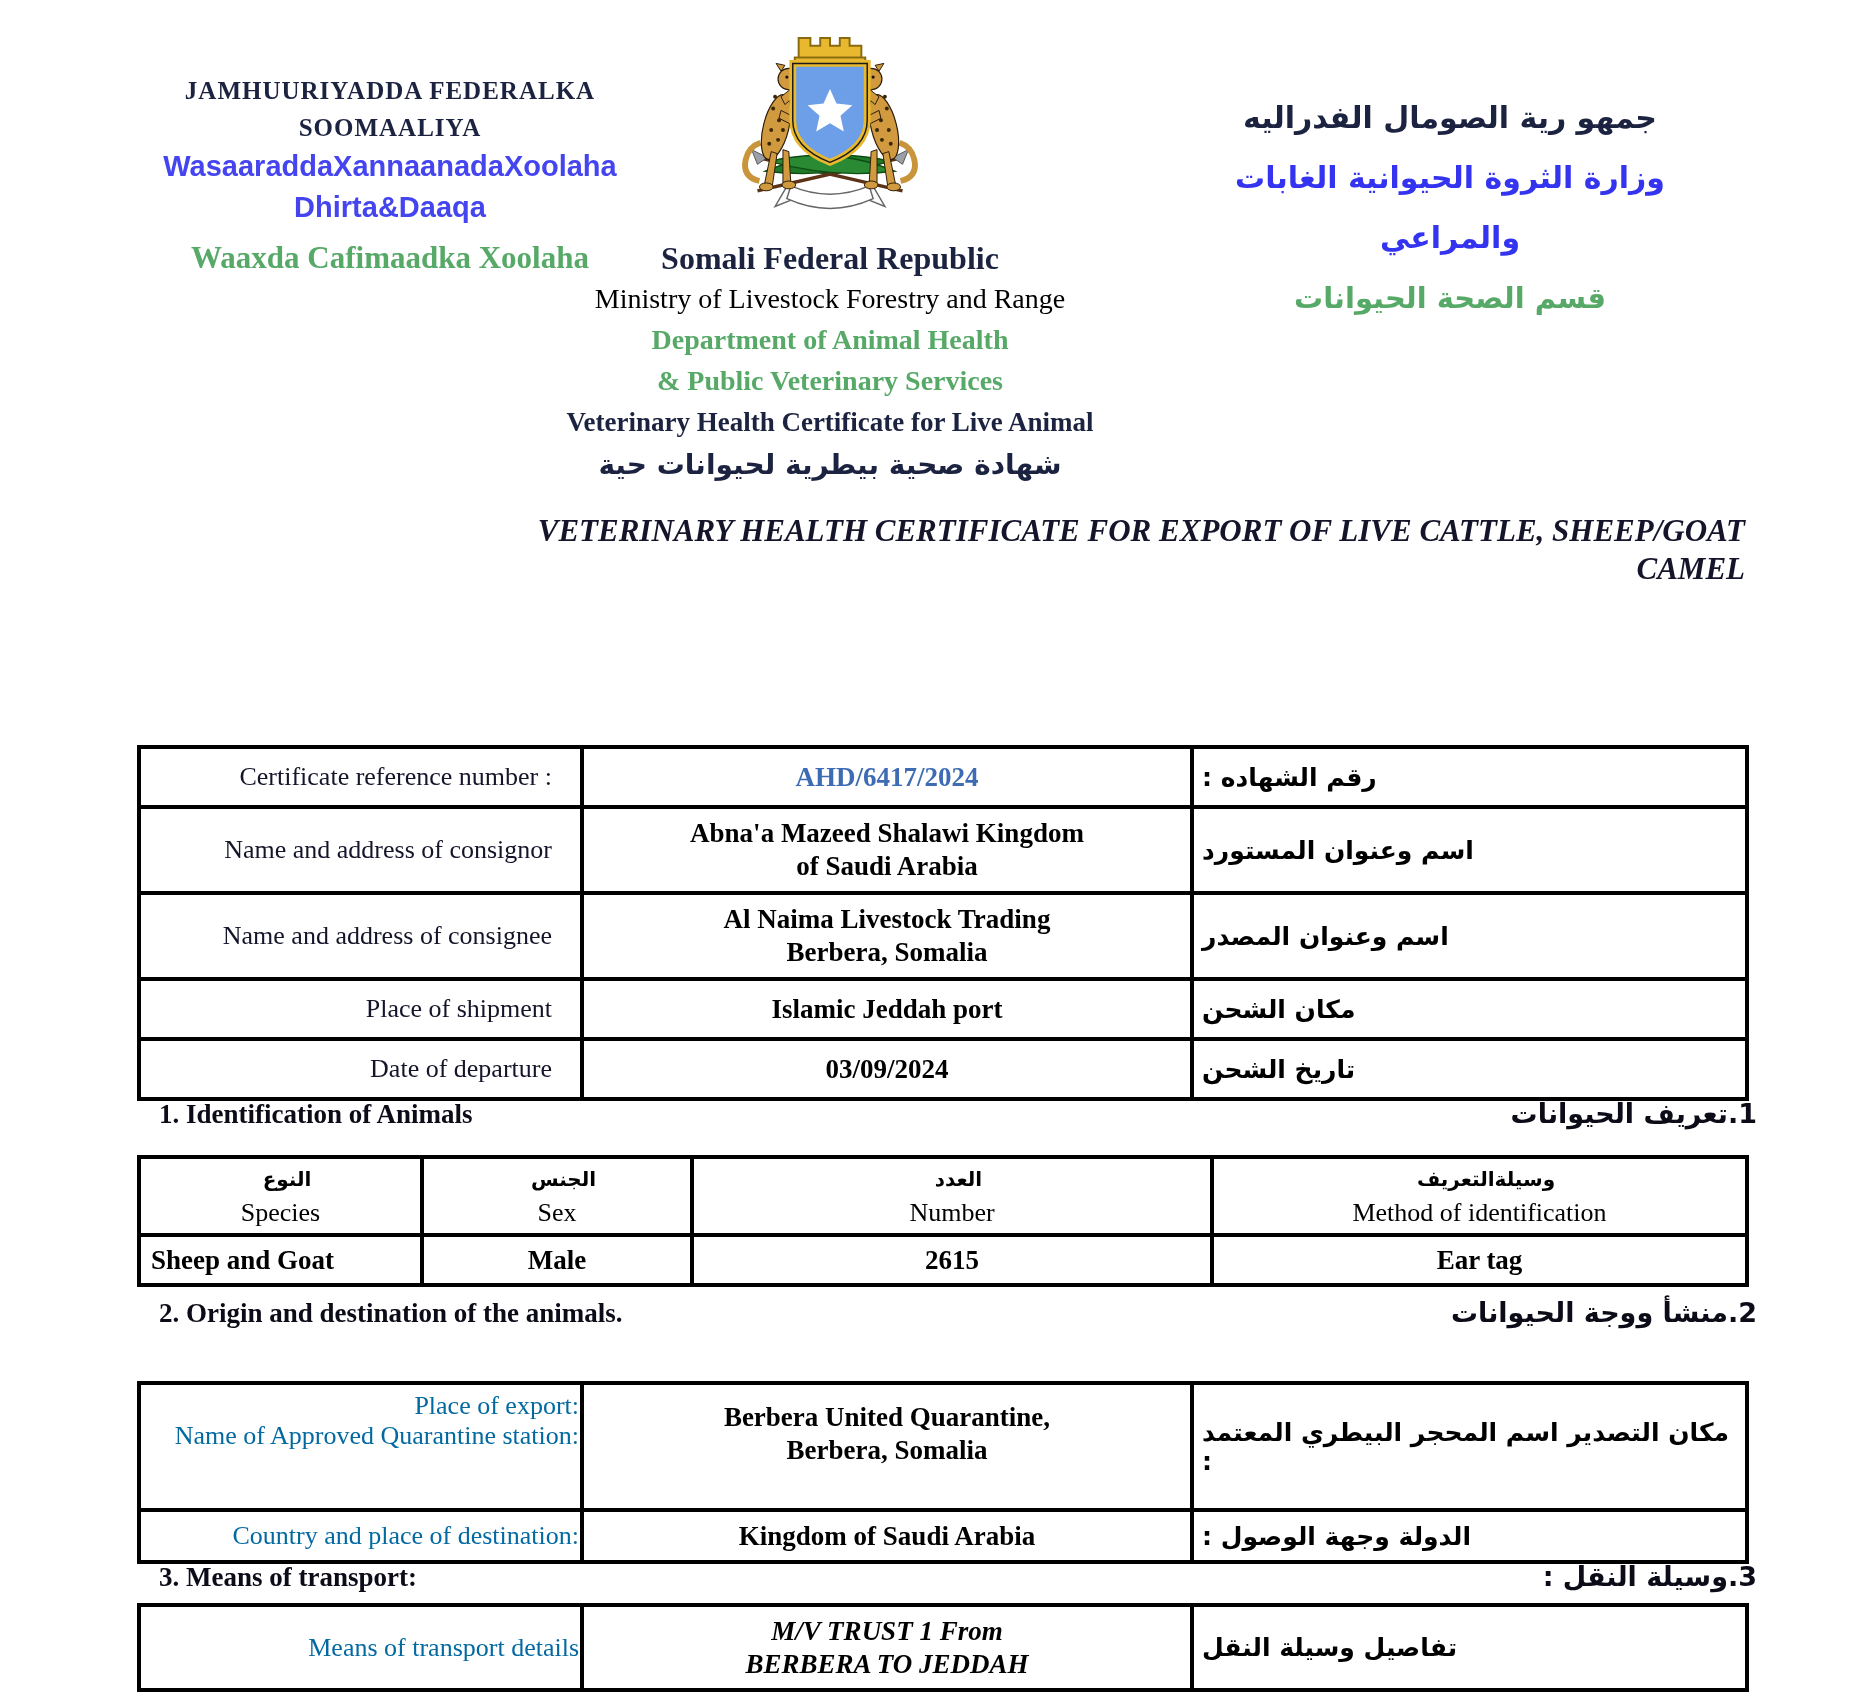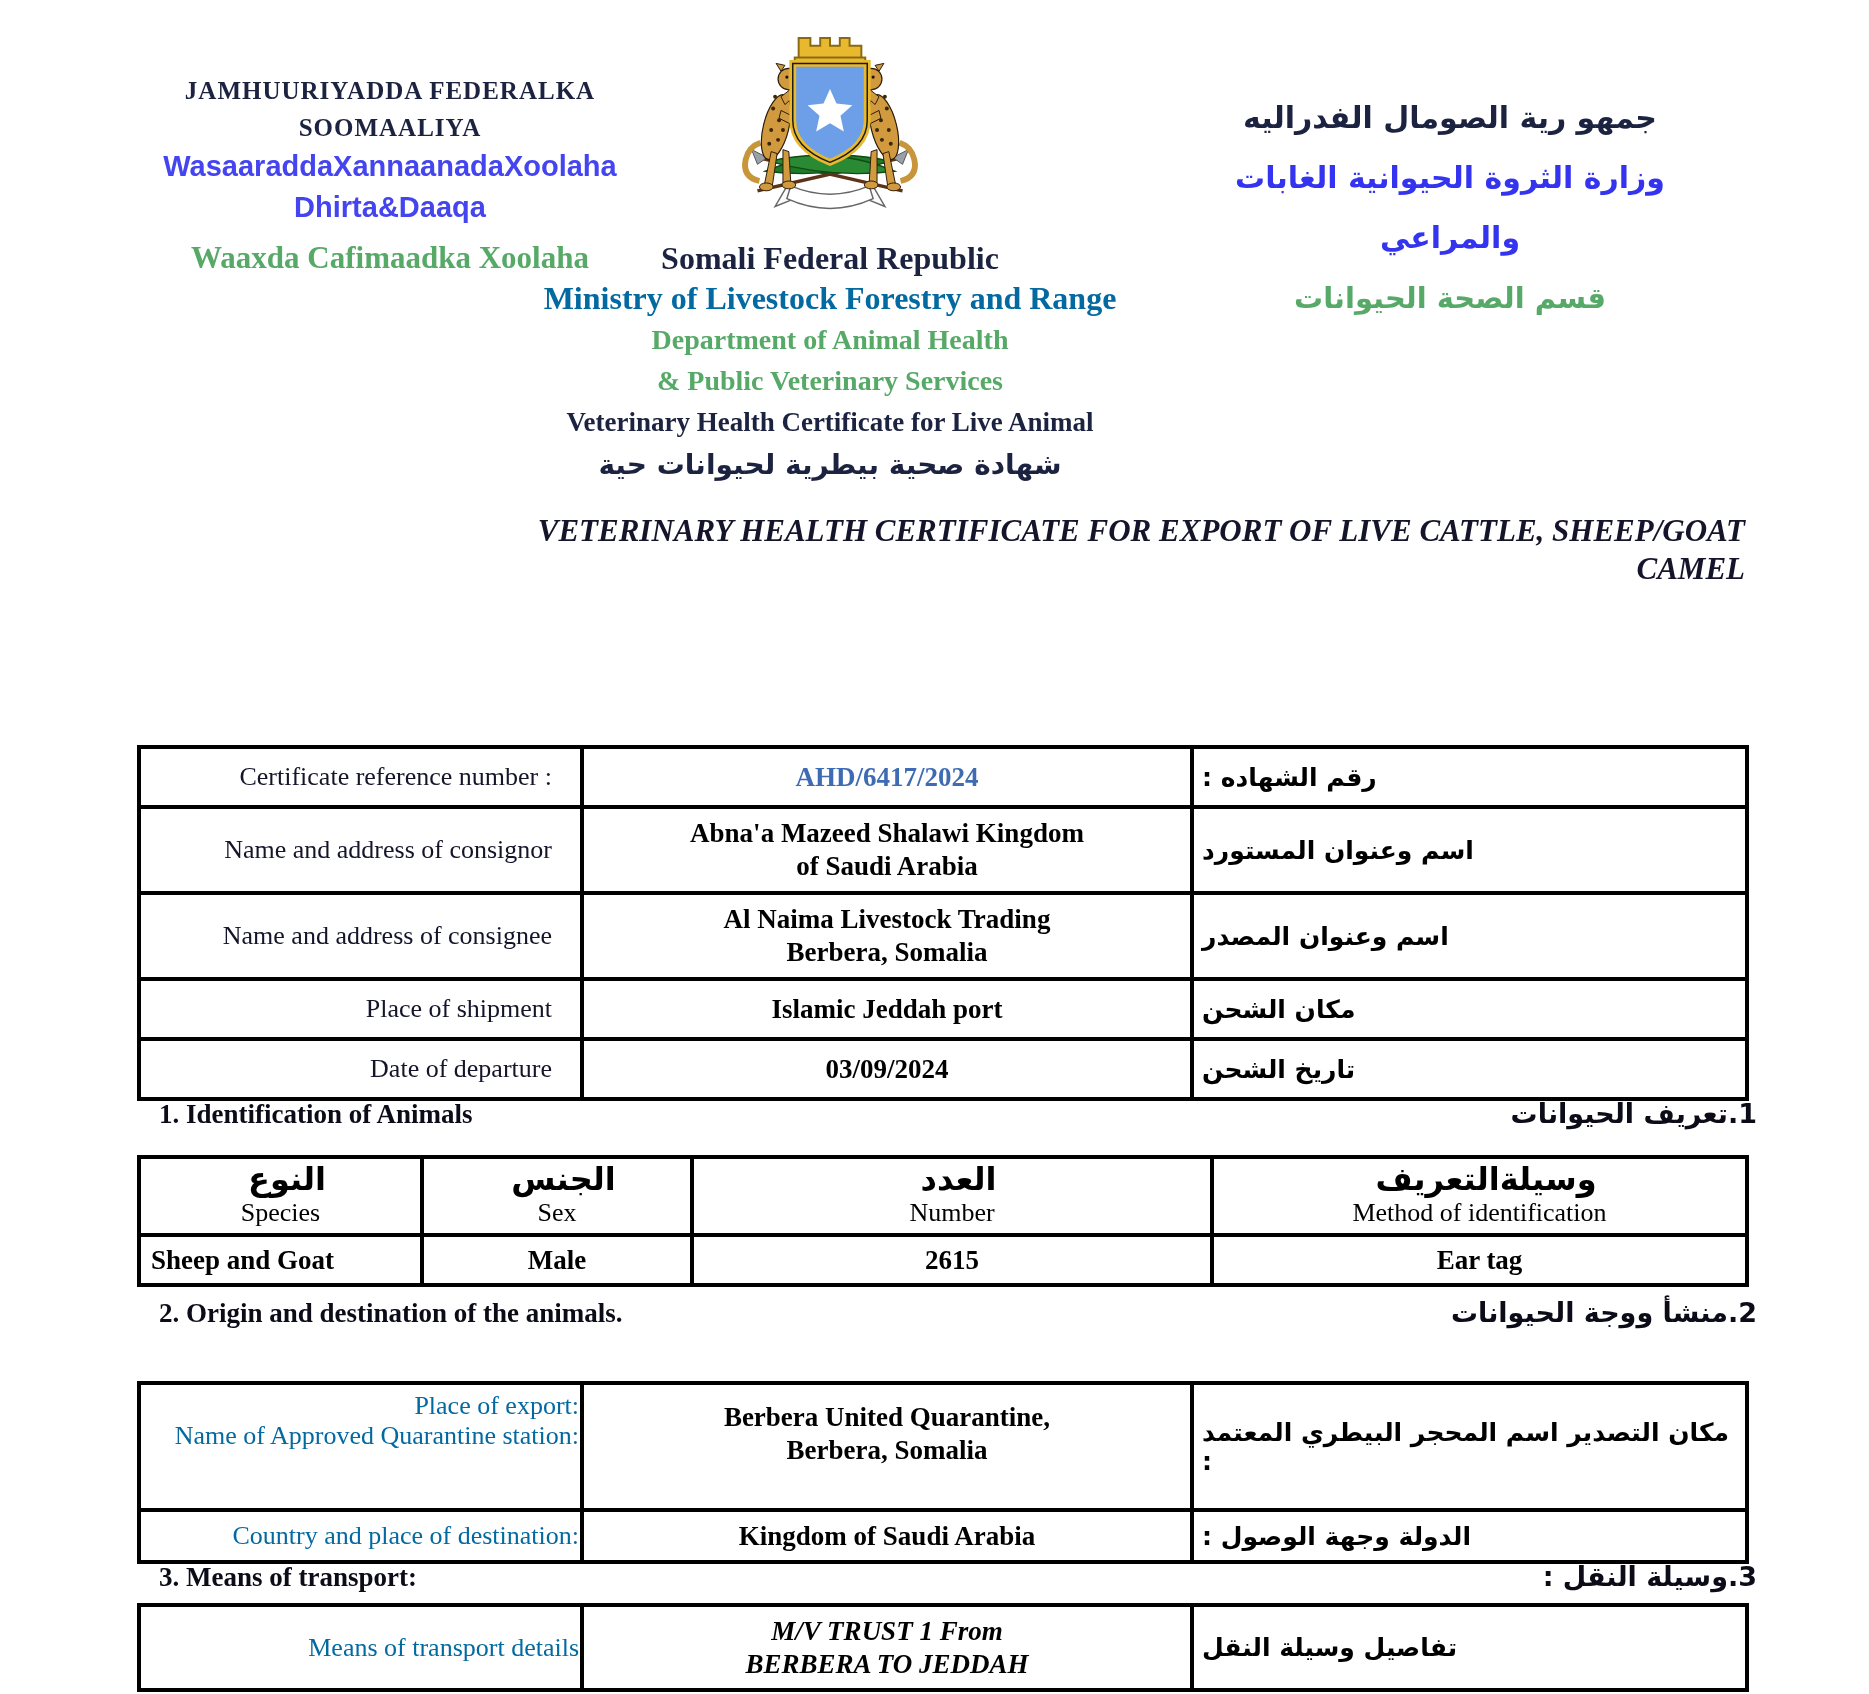--- a/index.html
+++ b/index.html
@@ -8,21 +8,21 @@
 
   
   .hdr-left{position:absolute;top:72px;left:105px;width:570px;text-align:center;}
   .so-name{font-weight:bold;font-size:25px;line-height:37px;color:#1c2340;letter-spacing:1px;}
   .so-min{font-family:"Liberation Sans",sans-serif;font-weight:bold;font-size:29px;line-height:41px;color:#4545f0;}
   .so-dept{font-weight:bold;font-size:31px;line-height:36px;color:#57a967;margin-top:12px;}
 
   .emblem-wrap{position:absolute;top:34px;left:560px;width:540px;text-align:center;}
   .hdr-center{position:absolute;top:238px;left:525px;width:610px;text-align:center;}
   .c-l1{font-weight:bold;font-size:32px;line-height:40px;color:#1c2340;}
-  .c-l2{font-weight:bold;font-size:32px;line-height:41px;color:#0369a1;}
+  .c-l2{font-weight:normal;font-size:28px;line-height:41px;color:#000000;}
   .c-l3{font-weight:bold;font-size:28px;line-height:41px;color:#57a967;}
   .c-l5{font-weight:bold;font-size:27px;line-height:42px;color:#1c2340;}
   .c-l6{font-weight:bold;font-size:28px;line-height:44px;color:#1c2340;}
 
   .hdr-right{position:absolute;top:88px;left:1080px;width:740px;text-align:center;}
   .ar{font-family:"DejaVu Sans","Liberation Serif",sans-serif;direction:rtl;}
   .r-l1{font-weight:bold;font-size:30px;line-height:60px;color:#1c2340;}
   .r-l2{font-weight:bold;font-size:30px;line-height:60px;color:#3434f0;}
   .r-l4{font-weight:bold;font-size:29px;line-height:60px;color:#57a967;}
 
@@ -42,21 +42,21 @@
        font-weight:bold;font-size:25px;padding-left:8px;padding-right:4px;vertical-align:middle;}
   .prewrap{white-space:pre-line;}
   .ital{font-style:italic;}
 
   .info-table{top:745px;}
   .animals-table{top:1155px;}
   .origin-table{top:1381px;}
   .transport-table{top:1603px;}
 
   .ath{text-align:center;vertical-align:middle;padding:2px 0;}
-  .ath .a{display:block;font-family:"DejaVu Sans","Liberation Serif",sans-serif;direction:rtl;font-weight:bold;font-size:32px;line-height:34px;padding-left:13px;}
+  .ath .a{display:block;font-family:"DejaVu Sans","Liberation Serif",sans-serif;direction:rtl;font-weight:bold;font-size:20px;line-height:34px;padding-left:13px;}
   .ath .e{display:block;font-size:26px;line-height:34px;}
   .acell{font-weight:bold;font-size:27px;text-align:center;vertical-align:middle;}
   .acell-left{font-weight:bold;font-size:27px;text-align:left;padding-left:10px;vertical-align:middle;}
 
   
   .sect{position:absolute;left:137px;width:1620px;display:flex;justify-content:space-between;
         font-weight:bold;font-size:27px;line-height:34px;color:#0c0c18;}
   .sect .en{padding-left:22px;}
   .sect .ar-h{font-family:"DejaVu Sans","Liberation Serif",sans-serif;direction:rtl;}
   .sect1{top:1097px;}

